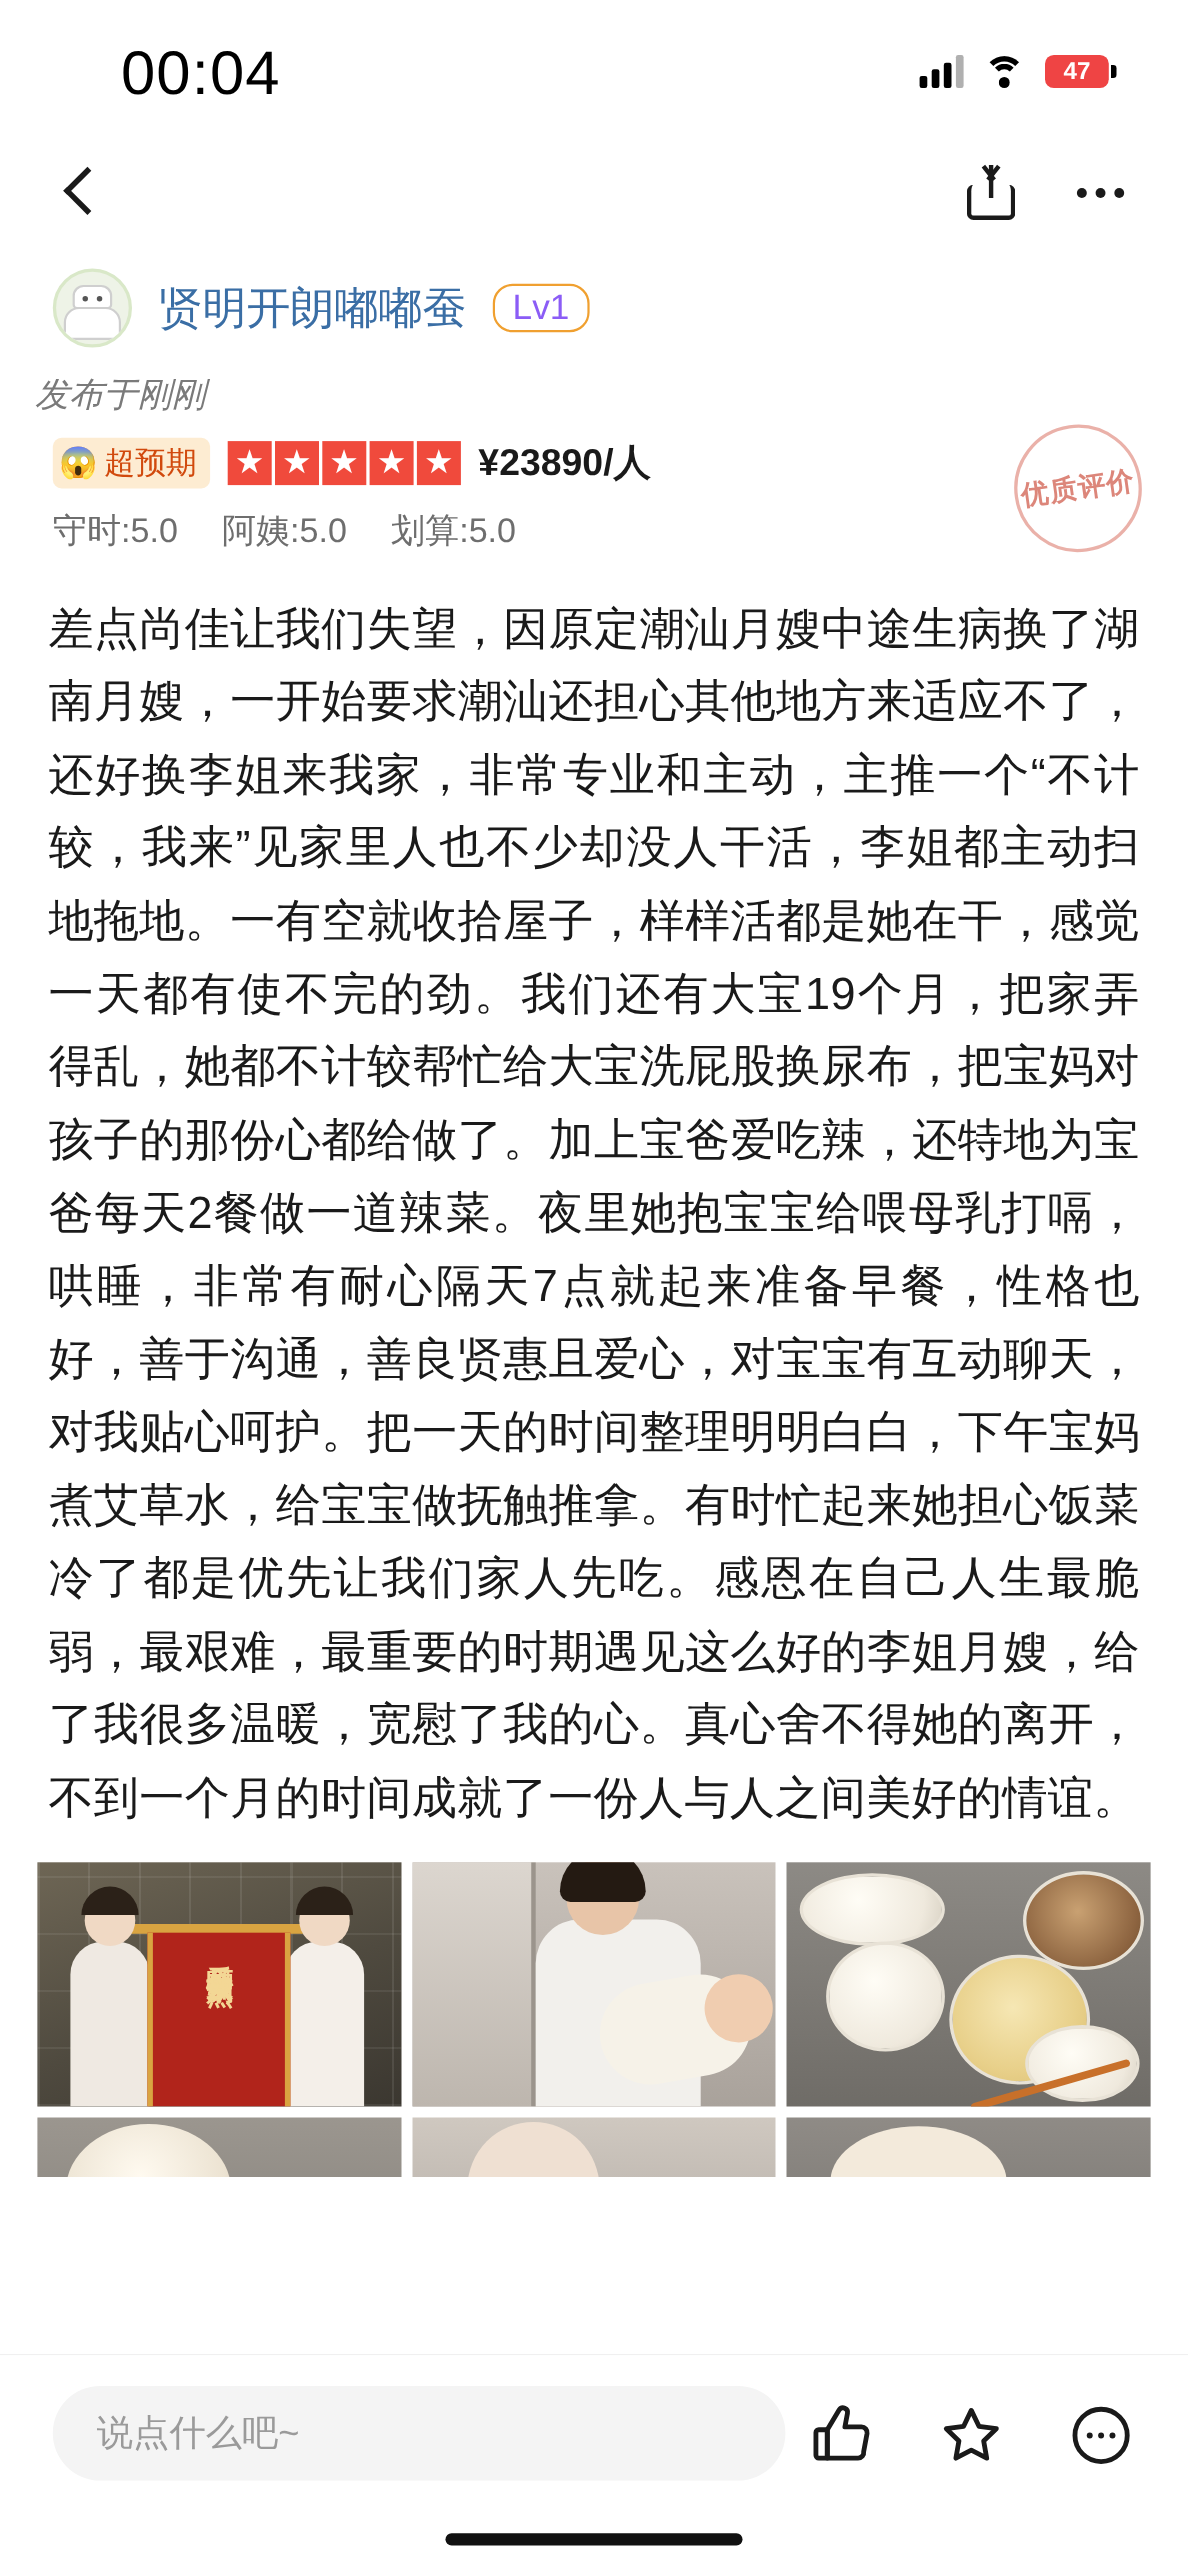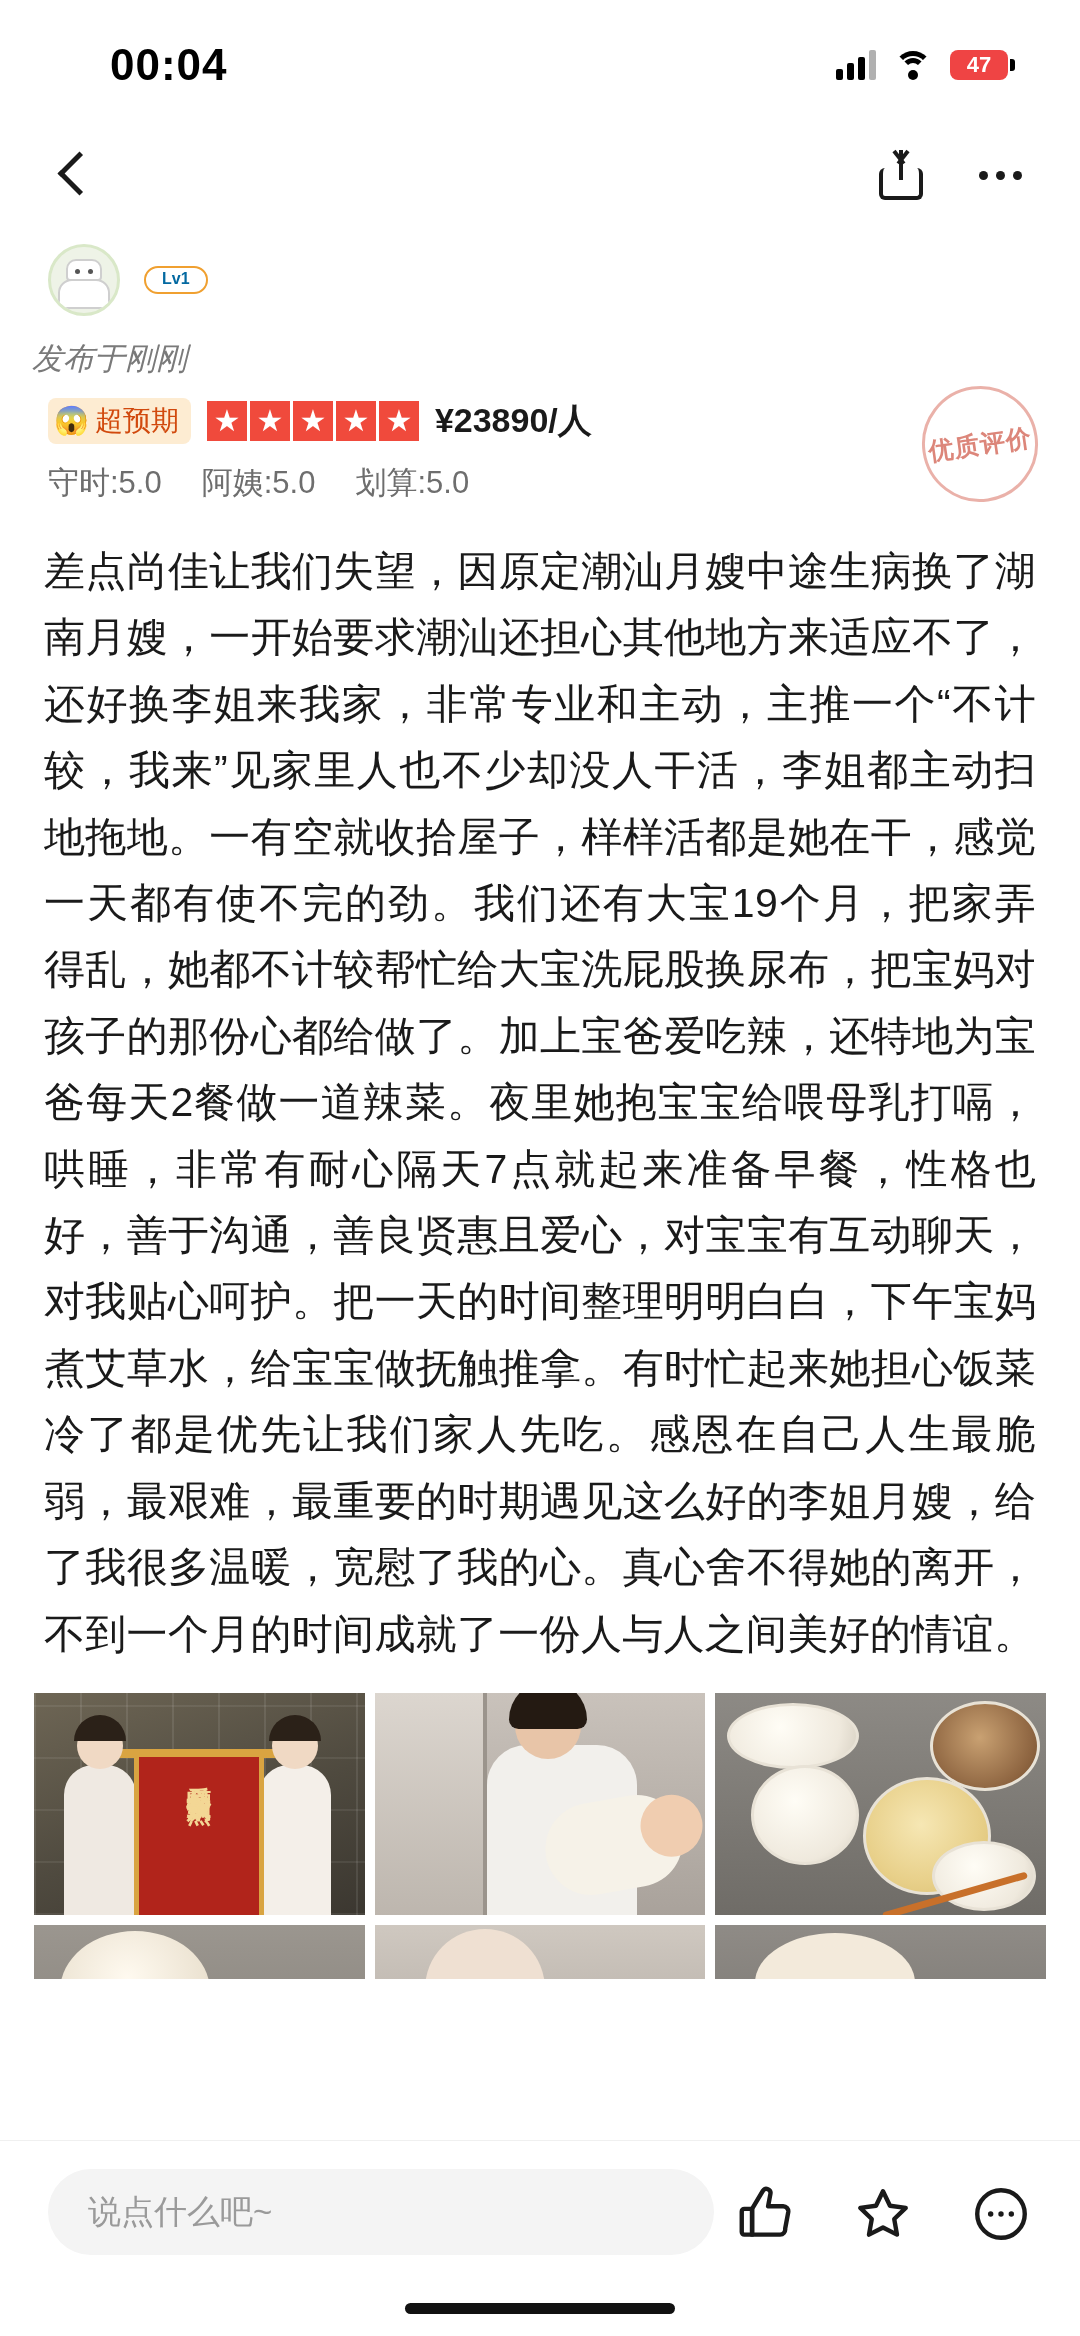--- a/index.html
+++ b/index.html
@@ -21,22 +21,22 @@
   
   .status-bar {
     position: relative;
     height: 120px;
     display: flex;
     align-items: center;
     justify-content: space-between;
     padding: 0 72px 0 110px;
   }
   .status-time {
-    font-size: 44px;
-    font-weight: bold;
+    font-size: 56px;
+    font-weight: normal;
     letter-spacing: 1px;
     color: #000;
     padding-top: 10px;
   }
   .status-right {
     display: flex;
     align-items: center;
     gap: 18px;
     padding-top: 10px;
   }
@@ -134,22 +134,22 @@
   .avatar .face:after { right: 7px; }
   .avatar .body {
     position: absolute; left: 50%; bottom: 4px; transform: translateX(-50%);
     width: 52px; height: 30px; background: #fff; border-radius: 14px 14px 6px 6px;
     border: 2px solid #cfcfcf;
   }
   .author-name {
     font-size: 40px; color: #3a6ea5; font-weight: 500;
   }
   .level-badge {
-    border: 2px solid #f0a030; color: #0369a1;
-    border-radius: 18px; font-size: 16px; font-weight: bold;
+    border: 2px solid #f0a030; color: #8b5cf6;
+    border-radius: 18px; font-size: 32px; font-weight: normal;
     padding: 3px 16px 5px; line-height: 1;
   }
 
   
   .publish-time {
     padding: 22px 32px 0;
     font-size: 31px;
     color: #7a7a7a;
     font-style: italic;
   }
@@ -388,20 +388,21 @@
           <i></i>
         </div>
     </div>
   </div>
 
   <div class="author-row">
     <div class="avatar">
       <div class="face"></div>
         <div class="body"></div>
     </div>
+    <div class="author-name">贤明开朗嘟嘟蚕</div>
     <div class="level-badge">Lv1</div>
   </div>
 
   <div class="publish-time">发布于刚刚</div>
 
   <div class="rating-block">
     <div class="rating-row">
       <div class="hot-tag">
         <span class="hot-emoji">😱</span>
         <span class="hot-text">超预期</span>

